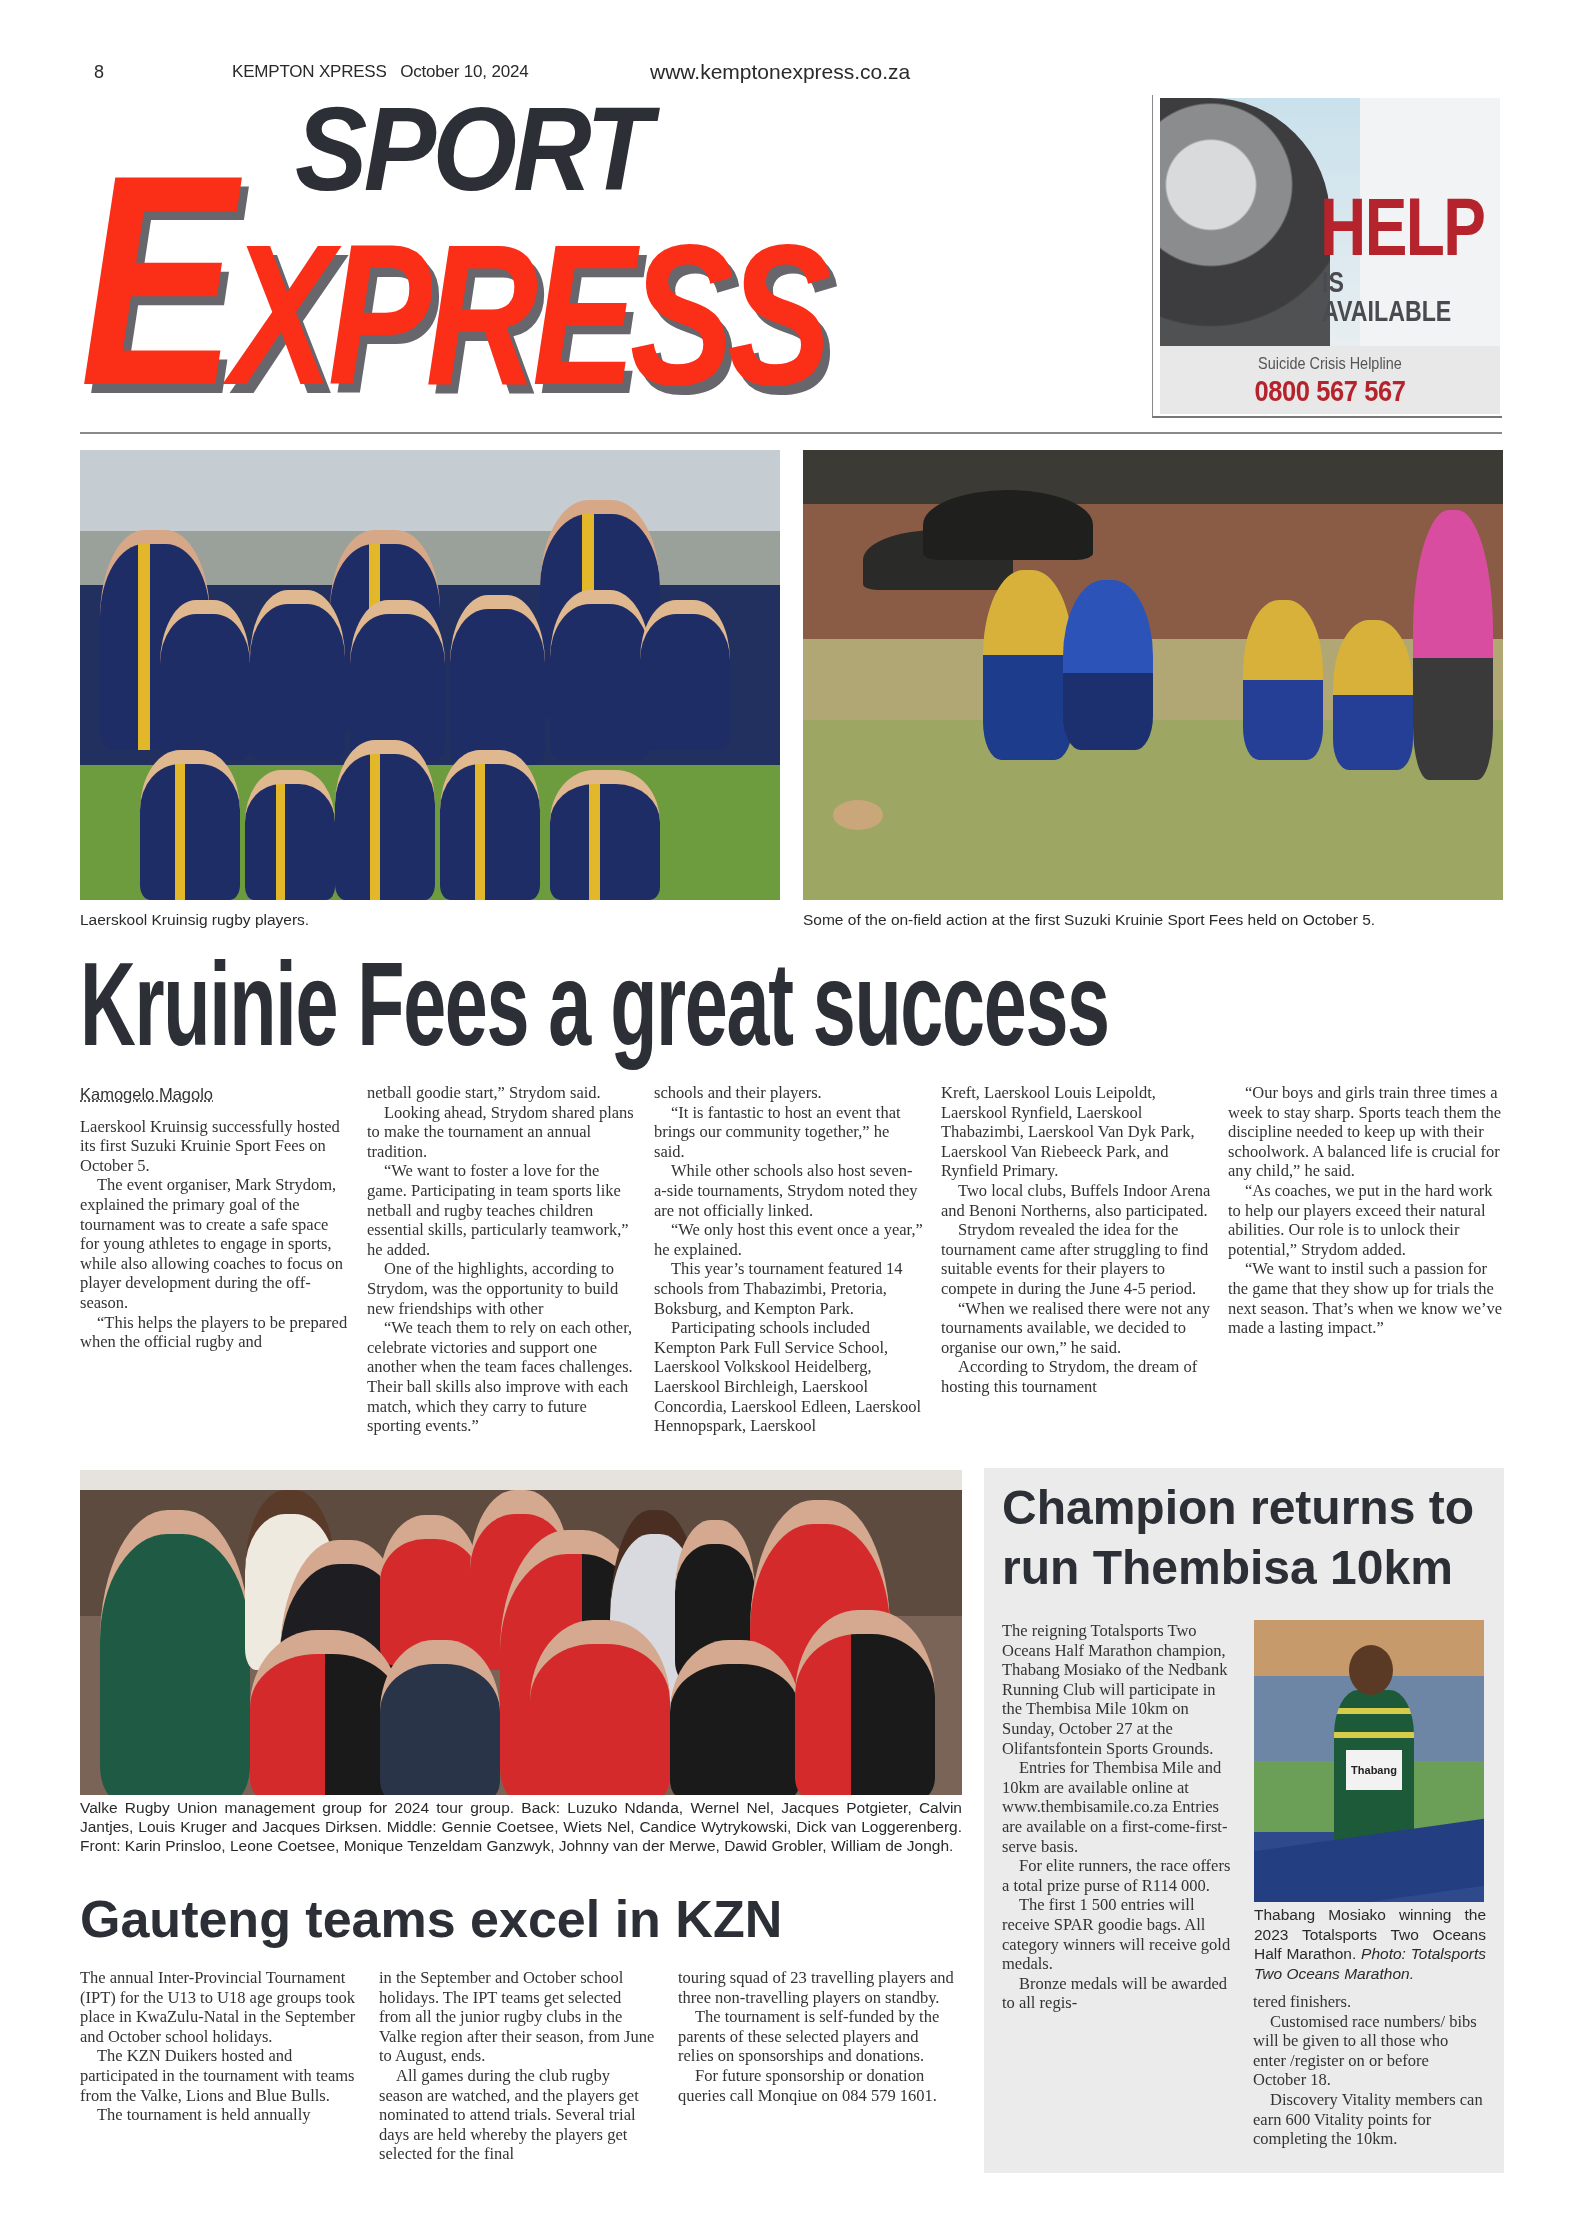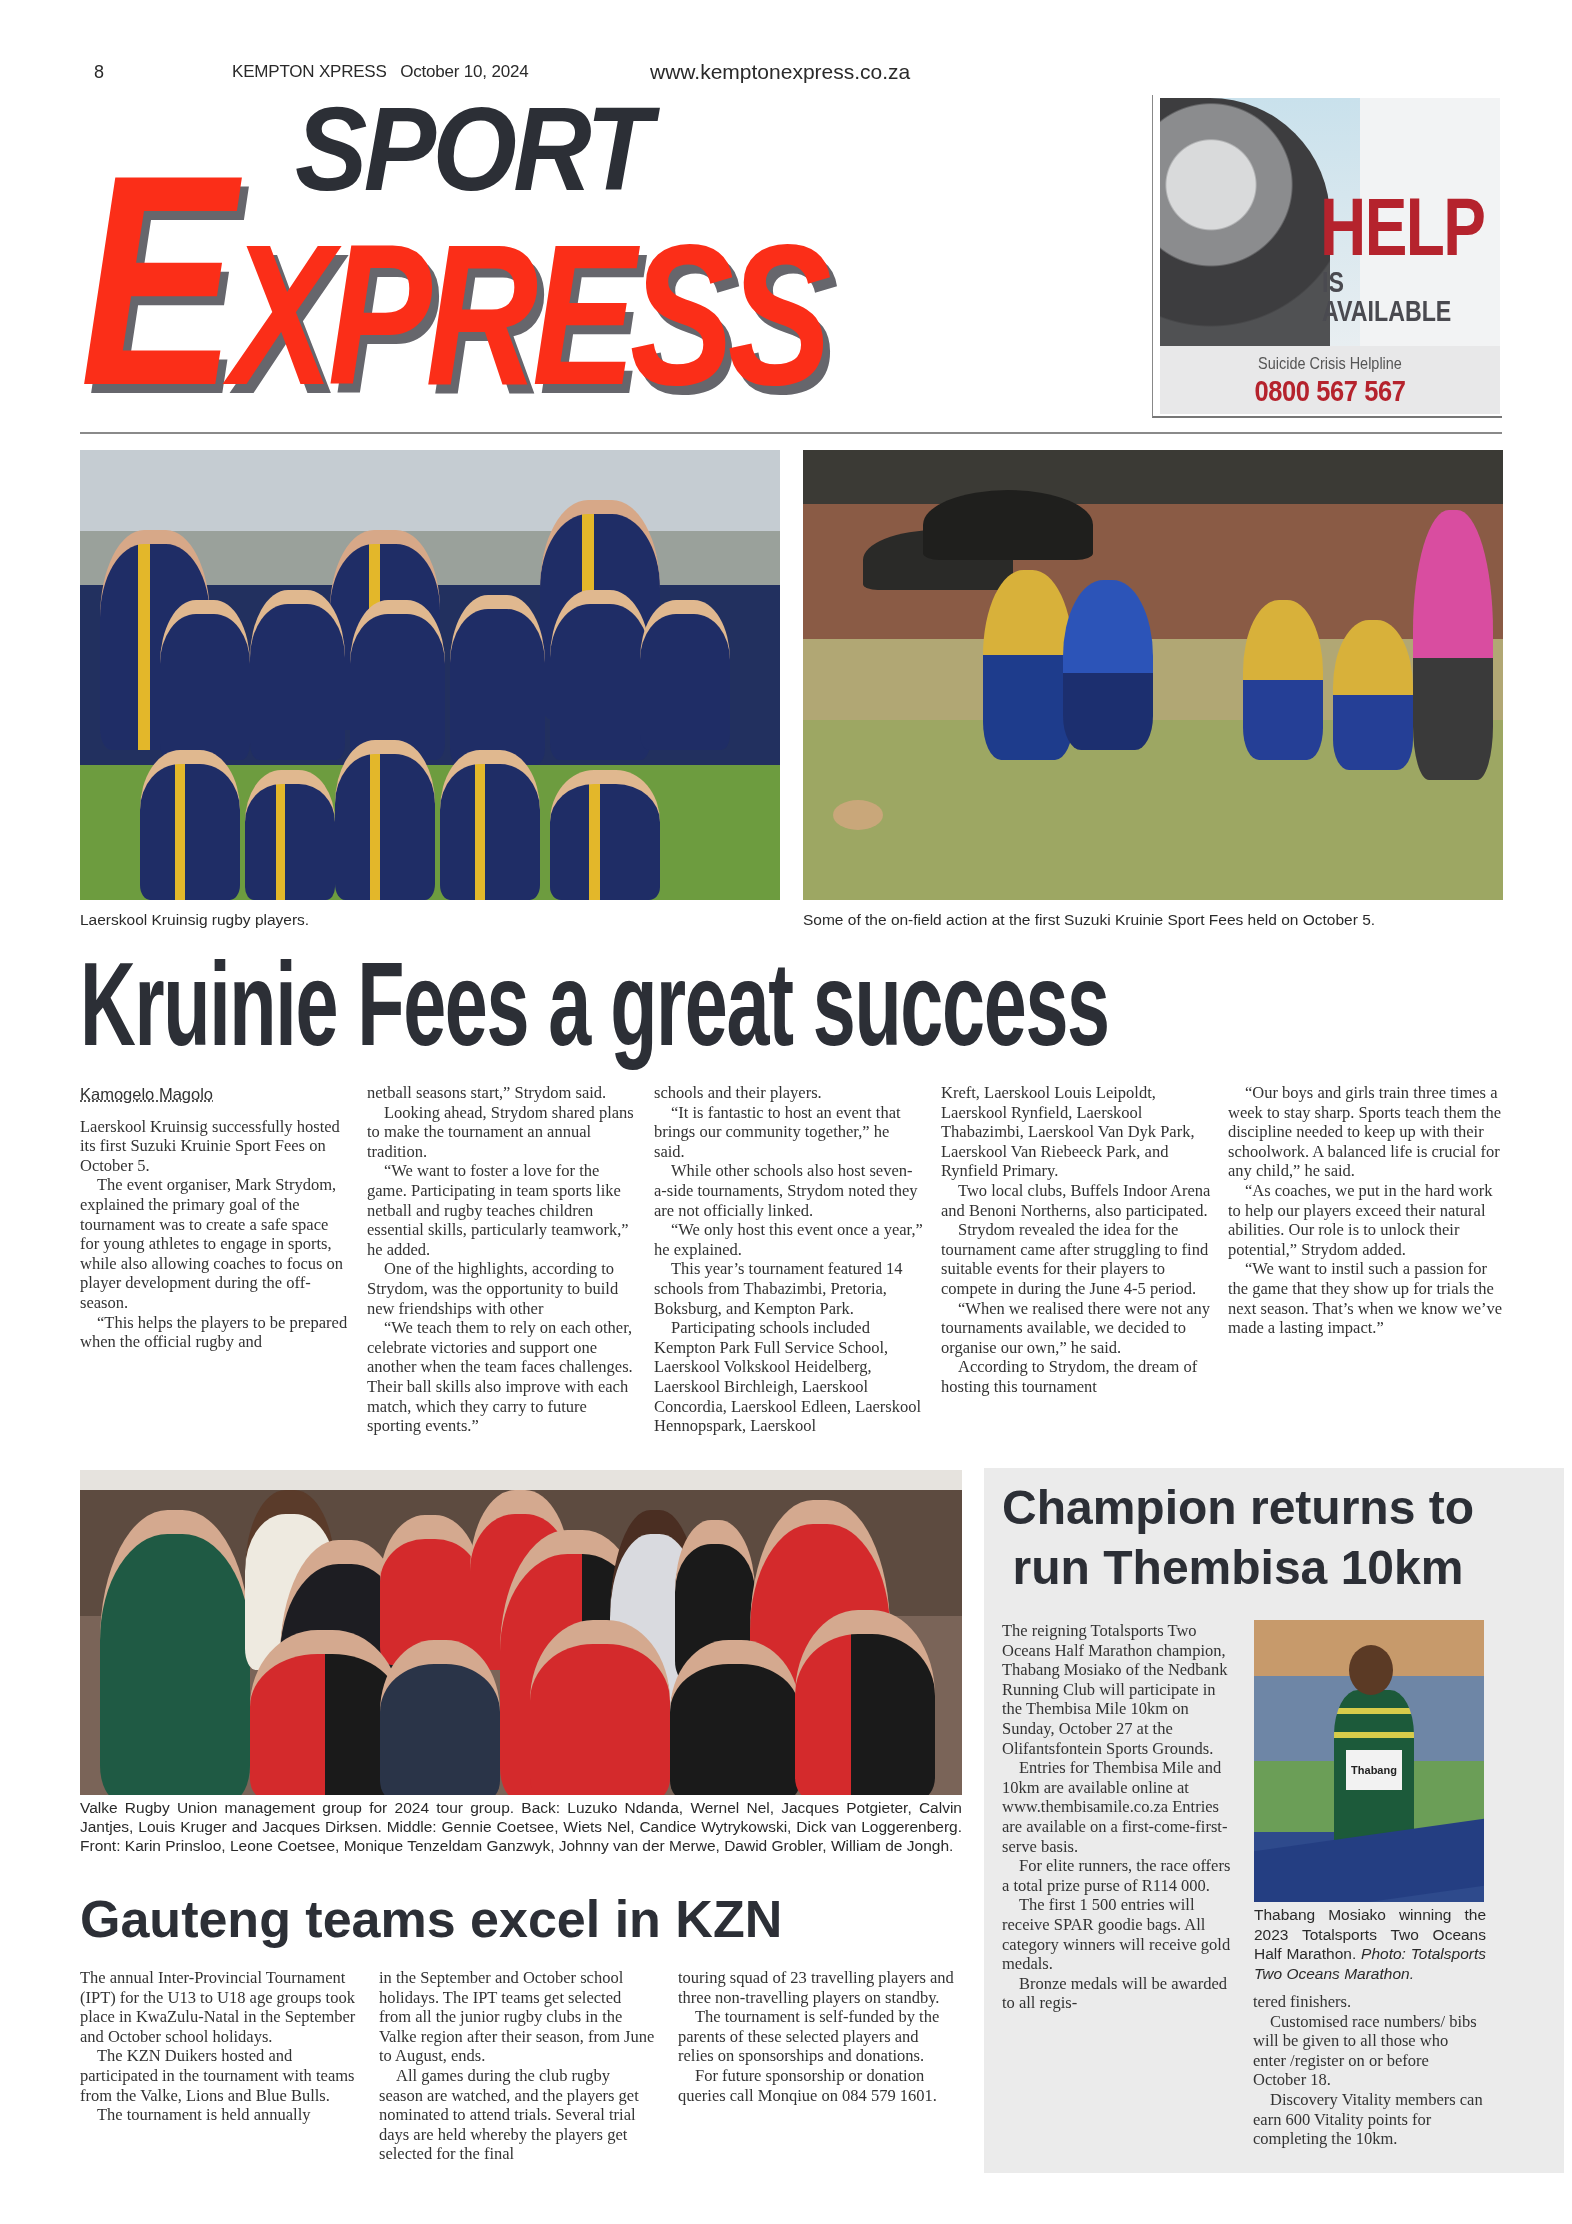--- a/index.html
+++ b/index.html
@@ -73,21 +73,21 @@
   .headline { left: 80px; top: 945px; font-family: "Liberation Sans", sans-serif; font-weight: 900; font-size: 118px; color: #2c2f36; letter-spacing: -2px; line-height: 1;
     transform: scaleX(0.655); transform-origin: left; white-space: nowrap; }
 
   
   .col { position: absolute; font-family: "Liberation Serif", serif; font-size: 16.5px; line-height: 19.6px; color: #333; }
   .col p { text-indent: 17px; }
   .col p.noindent { text-indent: 0; }
   .byline { font-family: "Liberation Sans", sans-serif; font-size: 16.5px; color: #333; text-decoration: underline; text-decoration-style: dotted; margin-bottom: 12px; }
 
   
-  .sidebar { left: 984px; top: 1468px; width: 580px; height: 705px; background: #ebebeb; text-align: center; }
+  .sidebar { left: 984px; top: 1468px; width: 520px; height: 705px; background: #ebebeb; }
   .sidebar-title { position: absolute; left: 18px; top: 10px; font-family: "Liberation Sans", sans-serif; font-size: 48px; line-height: 60px; color: #2c2f36; }
 
   .h2 { font-family: "Liberation Sans", sans-serif; font-size: 52px; color: #2c2f36; line-height: 1; }
 </style>
 </head>
 <body>
 
 <div class="abs strap strap-page">8</div>
 <div class="abs strap strap-pub">
   <span>KEMPTON XPRESS</span>&nbsp;&nbsp;
@@ -148,21 +148,21 @@
 
 <h1 class="abs headline">Kruinie Fees a great success</h1>
 
 <div class="col" style="left:80px;top:1085px;width:270px;">
   <div class="byline">Kamogelo Magolo</div>
   <p class="noindent">Laerskool Kruinsig successfully hosted its first Suzuki Kruinie Sport Fees on October 5.</p>
   <p>The event organiser, Mark Strydom, explained the primary goal of the tournament was to create a safe space for young athletes to engage in sports, while also allowing coaches to focus on player development during the off-season.</p>
   <p>“This helps the players to be prepared when the official rugby and</p>
 </div>
 <div class="col" style="left:367px;top:1083px;width:272px;">
-  <p class="noindent">netball seasons start,” Strydom said.</p>
+  <p class="noindent">netball goodie start,” Strydom said.</p>
   <p>Looking ahead, Strydom shared plans to make the tournament an annual tradition.</p>
   <p>“We want to foster a love for the game. Participating in team sports like netball and rugby teaches children essential skills, particularly teamwork,” he added.</p>
   <p>One of the highlights, according to Strydom, was the opportunity to build new friendships with other</p>
   <p>“We teach them to rely on each other, celebrate victories and support one another when the team faces challenges. Their ball skills also improve with each match, which they carry to future sporting events.”</p>
 </div>
 <div class="col" style="left:654px;top:1083px;width:270px;">
   <p class="noindent">schools and their players.</p>
   <p>“It is fantastic to host an event that brings our community together,” he said.</p>
   <p>While other schools also host seven-a-side tournaments, Strydom noted they are not officially linked.</p>
   <p>“We only host this event once a year,” he explained.</p>

